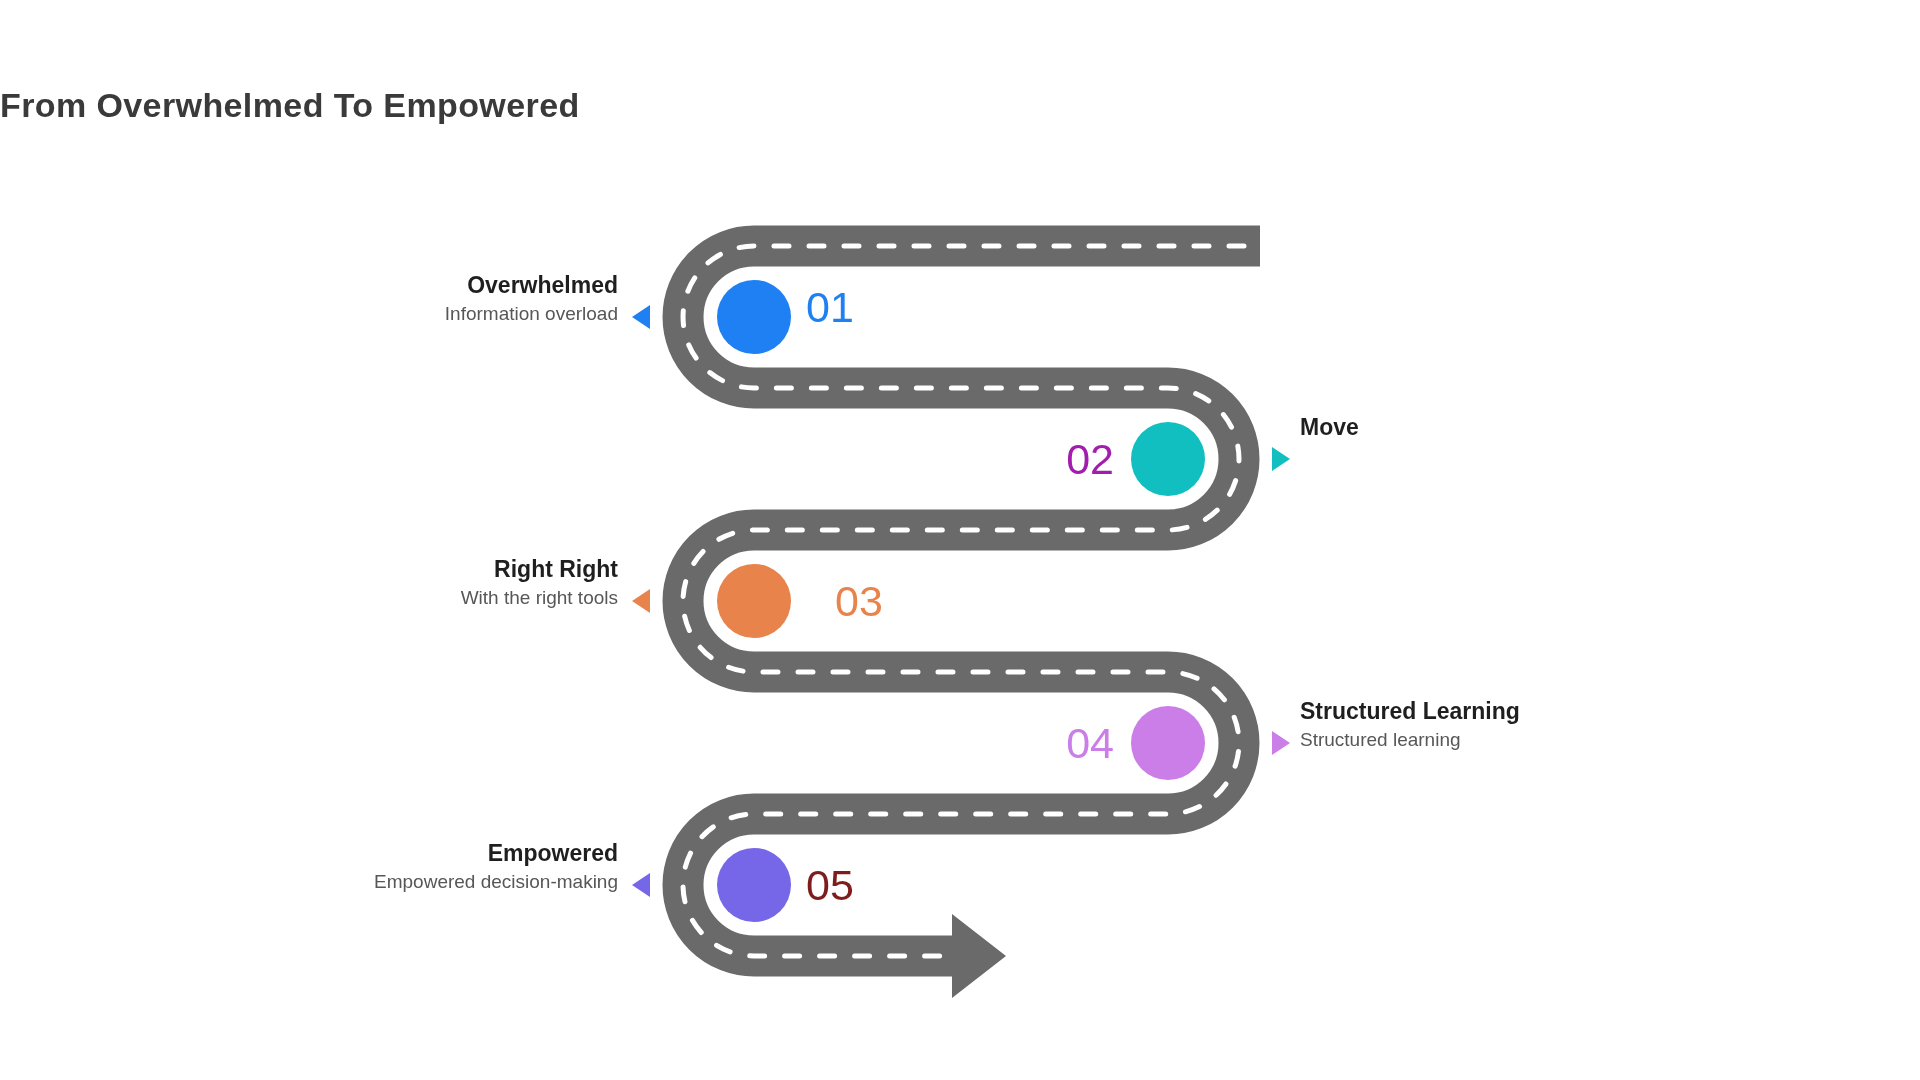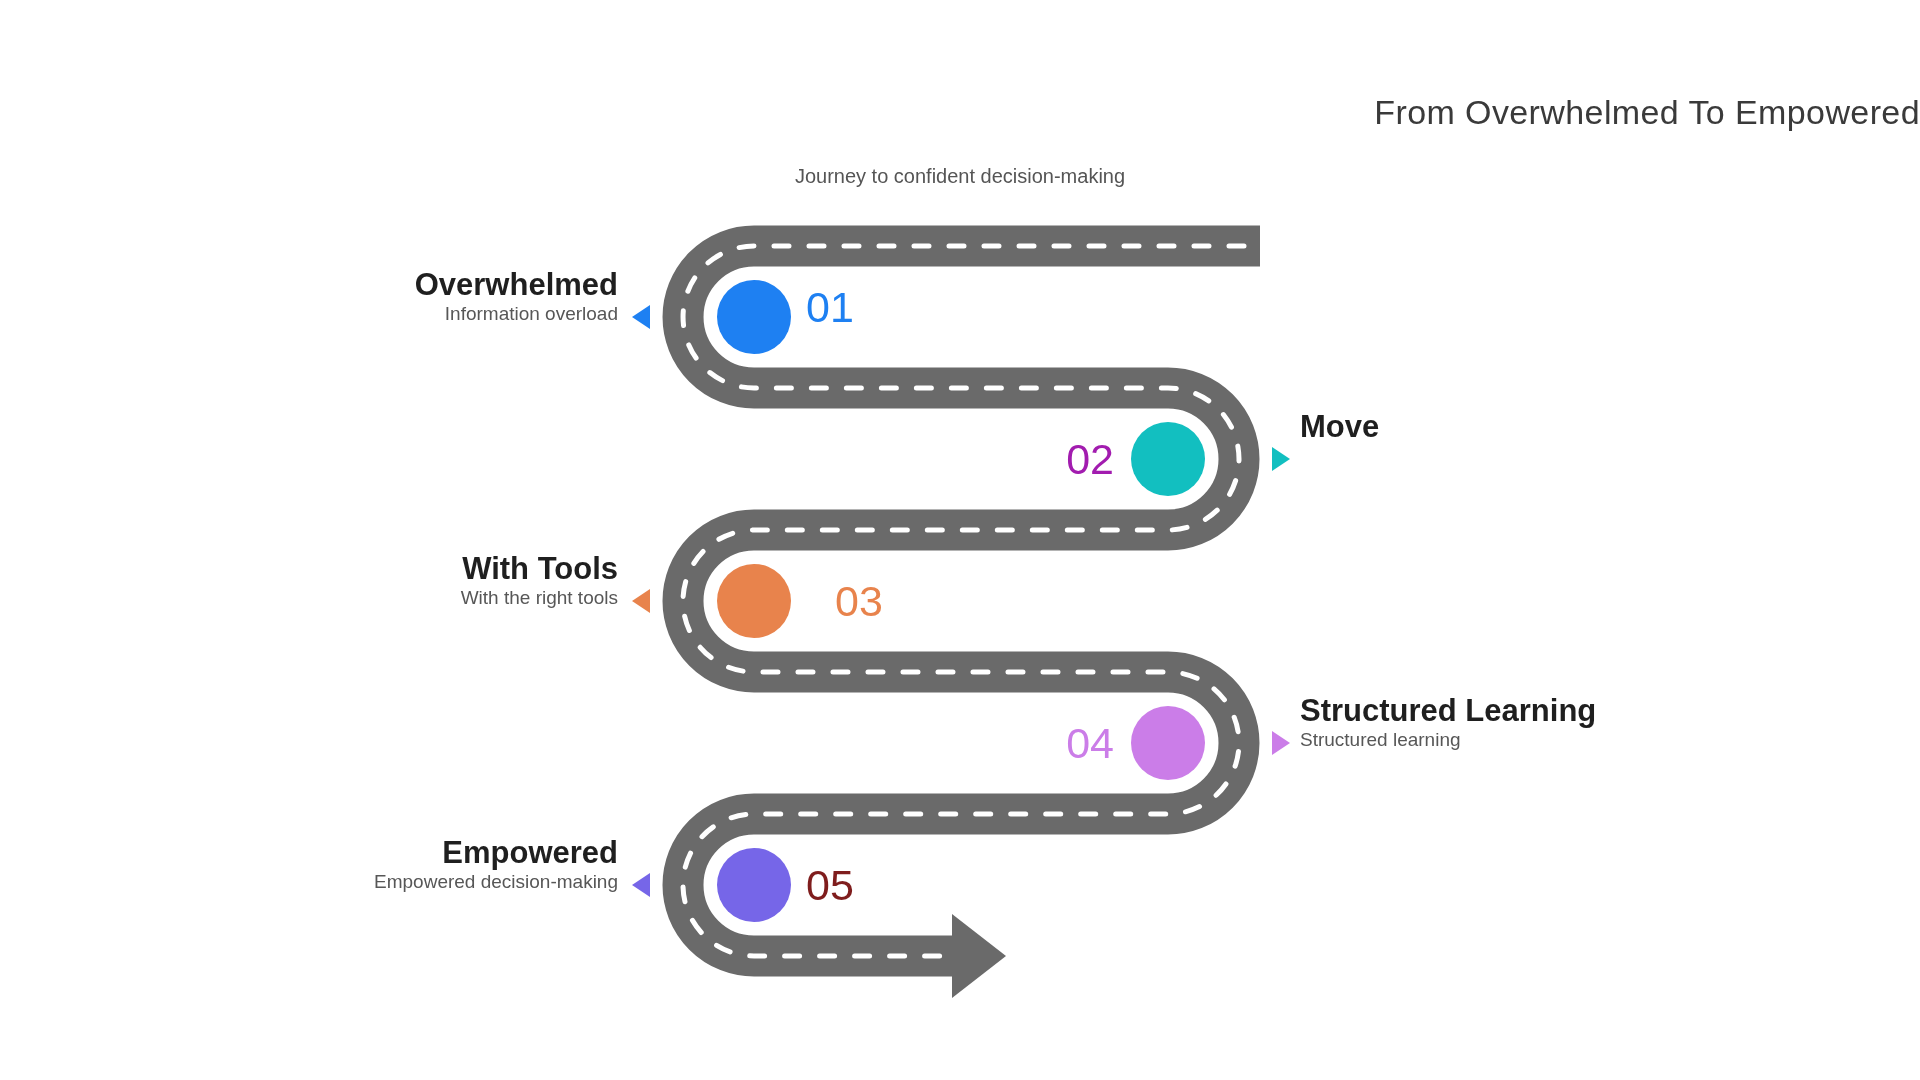--- a/index.html
+++ b/index.html
@@ -6,27 +6,28 @@
   .stage {
     position: relative;
     width: 1920px;
     height: 1080px;
     background: #ffffff;
     overflow: hidden;
     font-family: "Liberation Sans", "DejaVu Sans", sans-serif;
   }
   .page-title {
     position: absolute;
-    top: 91px; left: 0;
+    top: 84px; left: 0;
     width: 100%;
-    text-align: right;
+    text-align: left;
     font-size: 34px;
     line-height: 42px;
     color: #3a3a3a;
     letter-spacing: 0.4px;
+    font-weight: bold;
   }
   .page-subtitle {
     position: absolute;
     top: 164px; left: 0;
     width: 100%;
     text-align: center;
     font-size: 20px;
     line-height: 24px;
     color: #555555;
   }
@@ -45,41 +46,40 @@
   .tri {
     position: absolute;
     width: 18px; height: 24px;
   }
   .tri.left  { clip-path: polygon(100% 0, 100% 100%, 0 50%); }
   .tri.right { clip-path: polygon(0 0, 0 100%, 100% 50%); }
   .label { position: absolute; }
   .label.left  { right: 1302px; text-align: right; }
   .label.right { left: 1300px; text-align: left; }
   .label .t {
-    font-size: 31px;
+    font-size: 23px;
     font-weight: bold;
     line-height: 28px;
     color: #1f1f1f;
     white-space: nowrap;
   }
   .label .d {
     font-size: 19px;
     line-height: 29px;
     color: #575757;
     margin-top: 0;
   }
   .label .d.wrap { width: 255px; }
 </style>
 </head>
 <body>
 
 <div class="stage">
 
   <div class="page-title">From Overwhelmed To Empowered</div>
-  <div class="page-subtitle">Journey to confident decision-making</div>
 
   <svg class="road-svg" width="1920" height="1080" viewBox="0 0 1920 1080">
     <path d="M 1260 246 H 754 A 71 71 0 0 0 754 388 H 1168 A 71 71 0 0 1 1168 530 H 754 A 71 71 0 0 0 754 672 H 1168 A 71 71 0 0 1 1168 814 H 754 A 71 71 0 0 0 754 956 H 954" fill="none" stroke-width="41" stroke="#6a6a6a"></path>
     <polygon points="952,914 952,998 1006,956" fill="#6a6a6a"></polygon>
     <path d="M 1244 246 H 754 A 71 71 0 0 0 754 388 H 1168 A 71 71 0 0 1 1168 530 H 754 A 71 71 0 0 0 754 672 H 1168 A 71 71 0 0 1 1168 814 H 754 A 71 71 0 0 0 754 956 H 948" fill="none" stroke-width="5" stroke-linecap="round" stroke-dasharray="15 20" stroke="#ffffff"></path>
   </svg>
 
   <div>
     <div class="dot" style="left: 717px; top: 280px; background-color: rgb(30, 128, 242);"></div>
     <div class="num" style="left: 806px; top: 285px; color: rgb(30, 128, 242);">01</div>
@@ -97,21 +97,21 @@
     <div class="label right" style="top:413px;">
       <div class="t">Move</div>
     </div>
   </div>
 
   <div>
     <div class="dot" style="left: 717px; top: 564px; background-color: rgb(232, 131, 76);"></div>
     <div class="num" style="left: 835px; top: 579px; color: rgb(232, 131, 76);">03</div>
     <div class="tri left" style="left: 632px; top: 589px; background-color: rgb(232, 131, 76);"></div>
     <div class="label left" style="top:555px;">
-      <div class="t">With Tools</div>
+      <div class="t">Right Right</div>
       <div class="d">With the right tools</div>
     </div>
   </div>
 
   <div>
     <div class="dot" style="left: 1131px; top: 706px; background-color: rgb(203, 125, 232);"></div>
     <div class="num" style="right: 806px; top: 721px; color: rgb(203, 125, 232);">04</div>
     <div class="tri right" style="left: 1272px; top: 731px; background-color: rgb(203, 125, 232);"></div>
     <div class="label right" style="top:697px;">
       <div class="t">Structured Learning</div>

